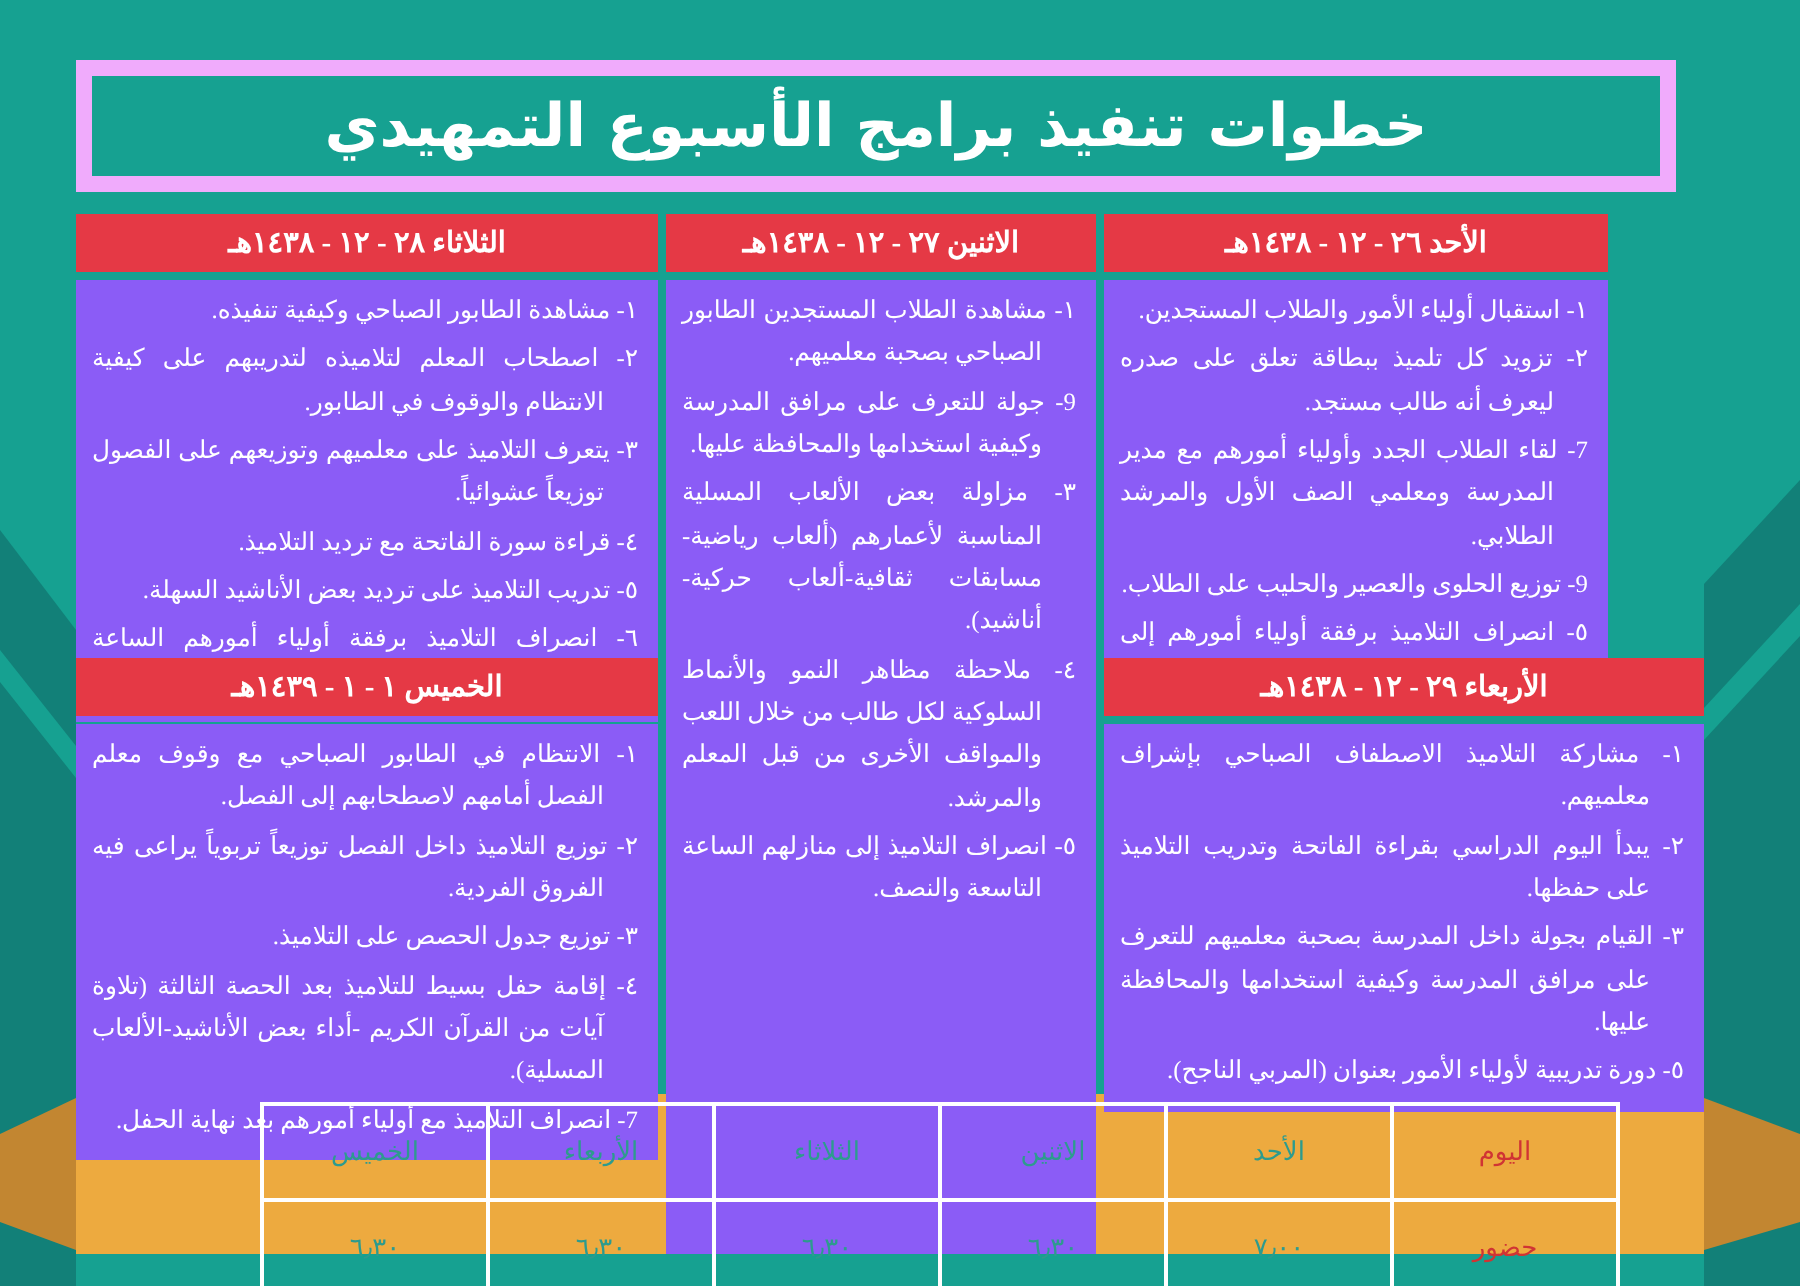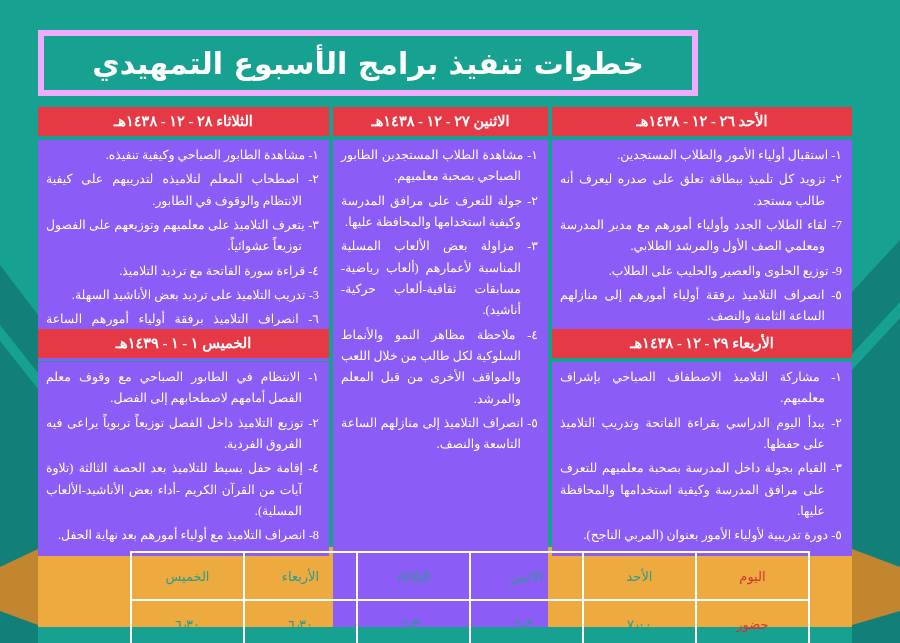--- a/index.html
+++ b/index.html
@@ -8,22 +8,22 @@
     width:900px;height:643px;
     background:#16a191;
     overflow:hidden;
     font-family:"DejaVu Sans",sans-serif;
     direction:rtl;
   }
   .bg-decor{position:absolute;left:0;top:0;z-index:1;}
 
   
   .title-box{
-    position:absolute;left:38px;top:30px;width:660px;height:66px;
-    border:6px solid #f0abfc;box-sizing:border-box;
+    position:absolute;left:38px;top:30px;width:800px;height:66px;
+    border:8px solid #f0abfc;box-sizing:border-box;
     display:flex;align-items:center;justify-content:center;
     z-index:2;
   }
   .title-box h1{
     margin:0;color:#ffffff;font-size:30px;font-weight:bold;letter-spacing:.5px;
   }
 
   
   .panel{position:absolute;z-index:2;display:flex;flex-direction:column;font-family:Liberation Serif, serif;}
   .panel-header{
@@ -37,21 +37,21 @@
     color:#ffffff;
   }
   .item{
     margin:0 0 3px 0;
     font-size:12.4px;line-height:1.72;
     text-align:justify;
     padding-right:17px;text-indent:-17px;
   }
 
   
-  .p-sunday   {left:552px;top:107px;width:300px;height:215px;}
+  .p-sunday   {left:552px;top:107px;width:252px;height:215px;}
   .p-wednesday{left:552px;top:329px;width:300px;height:218px;}
   .p-monday   {left:333px;top:107px;width:215px;height:520px;}
   .p-tuesday  {left:38px; top:107px;width:291px;height:215px;}
   .p-thursday {left:38px; top:329px;width:291px;height:218px;}
 
   
   .time-table-wrap{position:absolute;left:130px;top:551px;z-index:3;}
   table.time-table{
     border-collapse:collapse;direction:rtl;table-layout:fixed;width:642px;
   }
@@ -111,50 +111,51 @@
       <p class="item">٥- دورة تدريبية لأولياء الأمور بعنوان (المربي الناجح).</p>
     </div>
   </section>
 
   <section class="panel p-monday">
     <header class="panel-header">
       <span>الاثنين ٢٧ - ١٢ - ١٤٣٨هـ</span>
     </header>
     <div class="panel-body">
       <p class="item">١- مشاهدة الطلاب المستجدين الطابور الصباحي بصحبة معلميهم.</p>
-      <p class="item">٢- جولة للتعرف على مرافق المدرسة وكيفية استخدامها والمحافظة عليها.</p>
+      <p class="item">9- جولة للتعرف على مرافق المدرسة وكيفية استخدامها والمحافظة عليها.</p>
       <p class="item">٣- مزاولة بعض الألعاب المسلية المناسبة لأعمارهم (ألعاب رياضية-مسابقات ثقافية-ألعاب حركية-أناشيد).</p>
       <p class="item">٤- ملاحظة مظاهر النمو والأنماط السلوكية لكل طالب من خلال اللعب والمواقف الأخرى من قبل المعلم والمرشد.</p>
       <p class="item">٥- انصراف التلاميذ إلى منازلهم الساعة التاسعة والنصف.</p>
     </div>
   </section>
 
   <section class="panel p-tuesday">
     <header class="panel-header">
       <span>الثلاثاء ٢٨ - ١٢ - ١٤٣٨هـ</span>
     </header>
     <div class="panel-body">
       <p class="item">١- مشاهدة الطابور الصباحي وكيفية تنفيذه.</p>
       <p class="item">٢- اصطحاب المعلم لتلاميذه لتدريبهم على كيفية الانتظام والوقوف في الطابور.</p>
       <p class="item">٣- يتعرف التلاميذ على معلميهم وتوزيعهم على الفصول توزيعاً عشوائياً.</p>
       <p class="item">٤- قراءة سورة الفاتحة مع ترديد التلاميذ.</p>
-      <p class="item">3- تدريب التلاميذ على ترديد بعض الأناشيد السهلة.</p>
+      <p class="item">٥- تدريب التلاميذ على ترديد بعض الأناشيد السهلة.</p>
       <p class="item">٦- انصراف التلاميذ برفقة أولياء أمورهم الساعة العاشرة.</p>
     </div>
   </section>
 
   <section class="panel p-thursday">
     <header class="panel-header">
       <span>الخميس ١ - ١ - ١٤٣٩هـ</span>
     </header>
     <div class="panel-body">
       <p class="item">١- الانتظام في الطابور الصباحي مع وقوف معلم الفصل أمامهم لاصطحابهم إلى الفصل.</p>
       <p class="item">٢- توزيع التلاميذ داخل الفصل توزيعاً تربوياً يراعى فيه الفروق الفردية.</p>
+      <p class="item">٣- توزيع جدول الحصص على التلاميذ.</p>
       <p class="item">٤- إقامة حفل بسيط للتلاميذ بعد الحصة الثالثة (تلاوة آيات من القرآن الكريم -أداء بعض الأناشيد-الألعاب المسلية).</p>
-      <p class="item">8- انصراف التلاميذ مع أولياء أمورهم بعد نهاية الحفل.</p>
+      <p class="item">7- انصراف التلاميذ مع أولياء أمورهم بعد نهاية الحفل.</p>
     </div>
   </section>
 
   <div class="time-table-wrap">
     <table class="time-table">
       <tbody>
         <tr>
           <td class="row-label">اليوم</td>
           <td>الأحد</td>
           <td>الاثنين</td>

